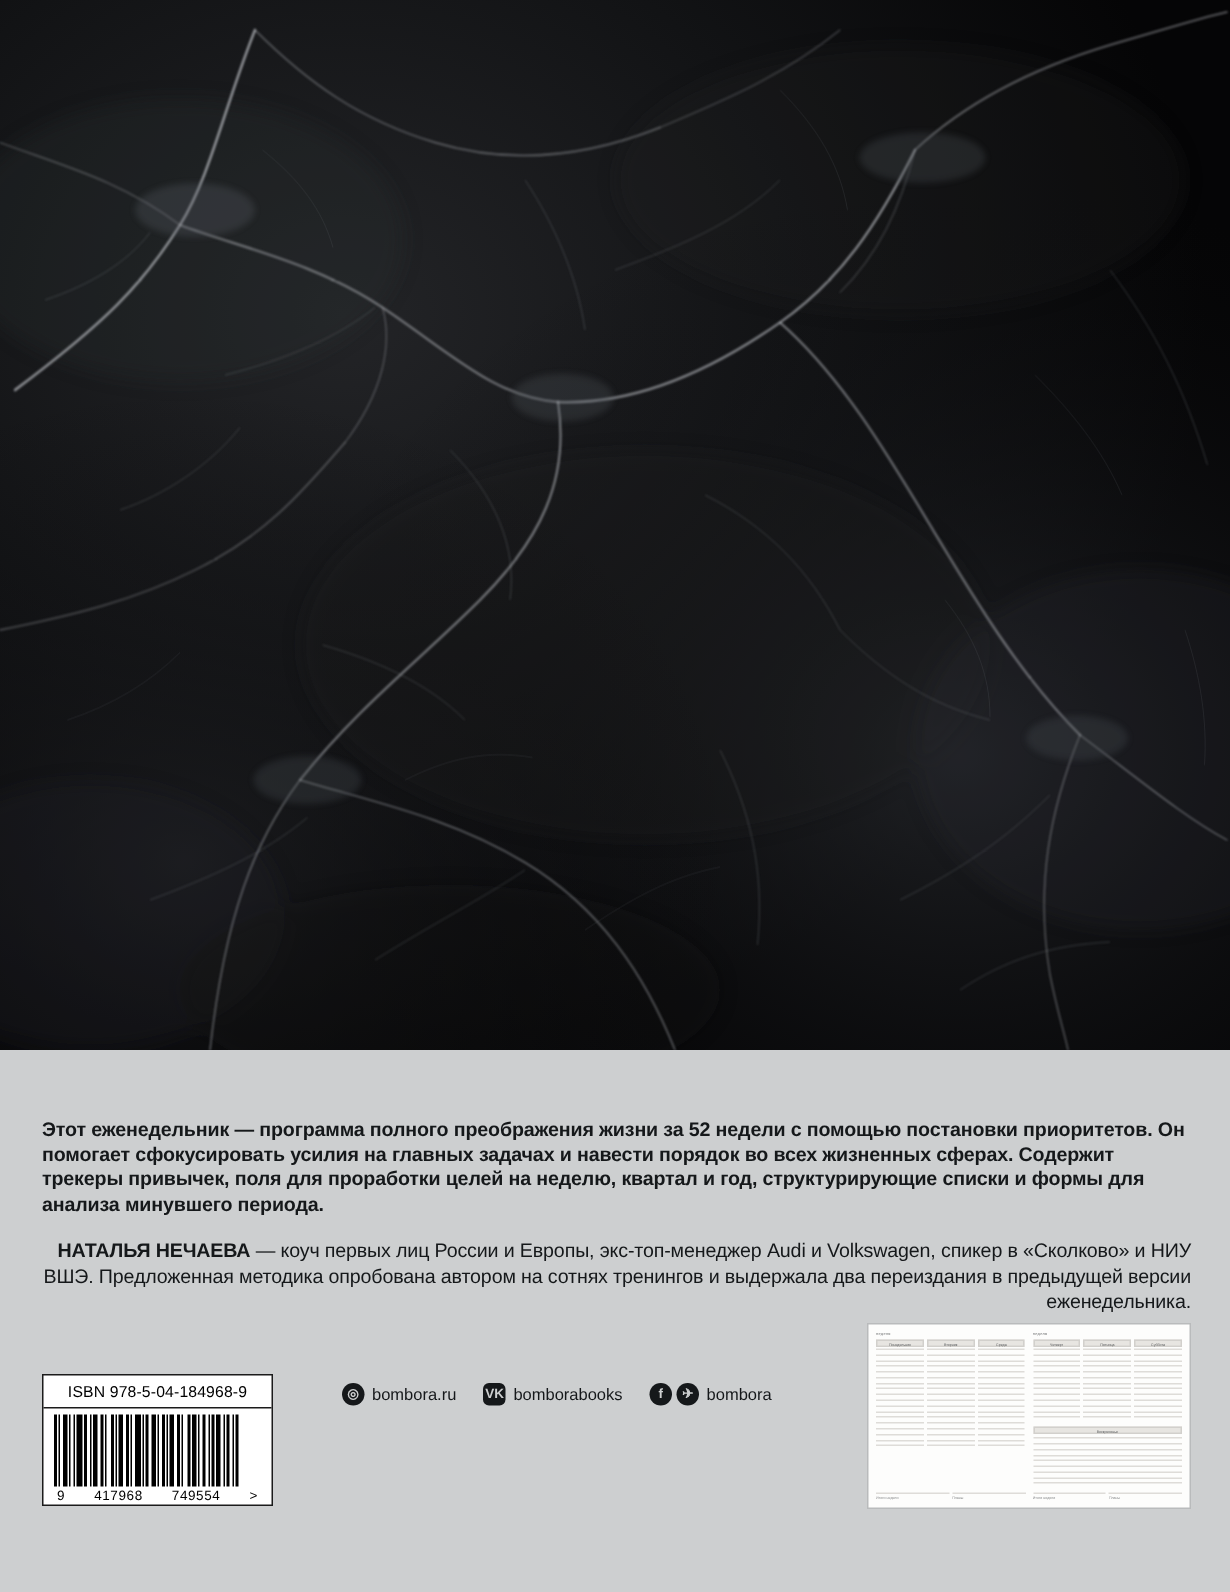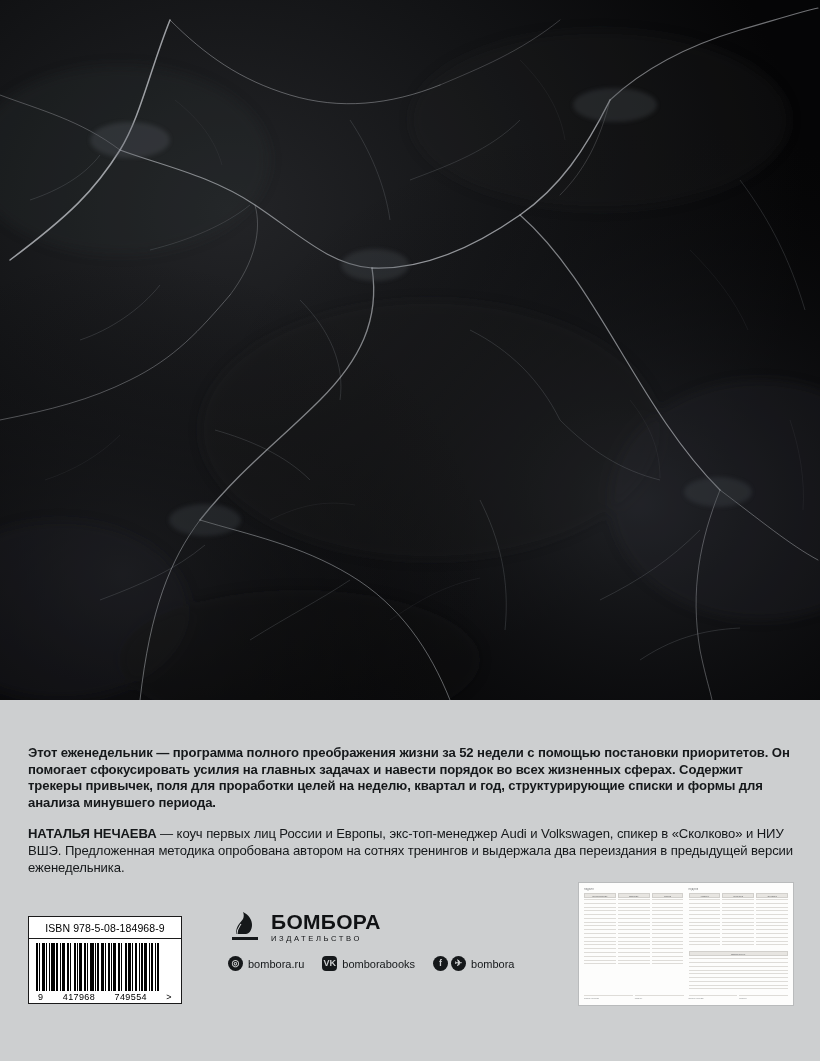--- a/index.html
+++ b/index.html
@@ -57,20 +57,21 @@
   .blurb p {
     margin: 0;
     font-size: 13.1px;
     line-height: 16.6px;
     font-weight: bold;
     letter-spacing: -0.1px;
   }
   .blurb p.second {
     margin-top: 15px;
     font-weight: normal;
+    text-align: right;
   }
   .blurb .author {
     font-weight: bold;
   }
 
   
   .isbn-box {
     position: absolute;
     left: 28px;
     top: 216px;
@@ -363,21 +364,21 @@
   </div>
 
   <div class="lower">
 
     <div class="blurb">
       <p>Этот еженедельник — программа полного преображения жизни за 52 недели с помощью постановки приоритетов. Он помогает сфокусировать усилия на главных задачах и навести порядок во всех жизненных сферах. Содержит трекеры привычек, поля для проработки целей на неделю, квартал и год, структурирующие списки и формы для анализа минувшего периода.</p>
       <p class="second"><span class="author">НАТАЛЬЯ НЕЧАЕВА</span><span> — коуч первых лиц России и Европы, экс-топ-менеджер Audi и Volkswagen, спикер в «Сколково» и НИУ ВШЭ. Предложенная методика опробована автором на сотнях тренингов и выдержала два переиздания в предыдущей версии еженедельника.</span></p>
     </div>
 
     <div class="isbn-box">
-      <div class="isbn-text">ISBN 978-5-08-184968-9</div>
+      <div class="isbn-text">ISBN 978-5-04-184968-9</div>
       <div class="barcode-area">
         <div class="bars">
           <i style="width:2px"></i>
             <i style="width:1px;background:transparent"></i>
             <i style="width:1px"></i>
             <i style="width:2px;background:transparent"></i>
           <i style="width:3px"></i>
             <i style="width:1px;background:transparent"></i>
             <i style="width:1px"></i>
             <i style="width:2px;background:transparent"></i>
@@ -450,33 +451,20 @@
         <div class="barcode-digits">
           <span>9</span>
           <span>417968</span>
           <span>749554</span>
           <span>&gt;</span>
         </div>
       </div>
     </div>
 
     <div class="publisher">
-      <div class="pub-logo-row">
-        <div class="pub-mark">
-          <svg width="34" height="34" viewBox="0 0 34 34">
-            <path d="M4 27 L30 27 L30 30 L4 30 Z" fill="#15181a"></path>
-            <path d="M8 24 C8 16 12 13 15 9 C16 7 16 4 15 2 C21 5 24 10 24 15 C24 20 21 24 18 24 Z" fill="#15181a"></path>
-            <path d="M9 24 C9 19 11 17 13 14" fill="none" stroke="#cdcfd0" stroke-width="1.1"></path>
-          </svg>
-        </div>
-        <div>
-          <div class="pub-name">БОМБОРА</div>
-          <div class="pub-sub">ИЗДАТЕЛЬСТВО</div>
-        </div>
-      </div>
       <div class="socials">
         <div class="soc-item">
           <span class="soc-ico round">◎</span>
           <span>bombora.ru</span>
         </div>
         <div class="soc-item">
           <span class="soc-ico">VK</span>
           <span>bomborabooks</span>
         </div>
         <div class="soc-item">

